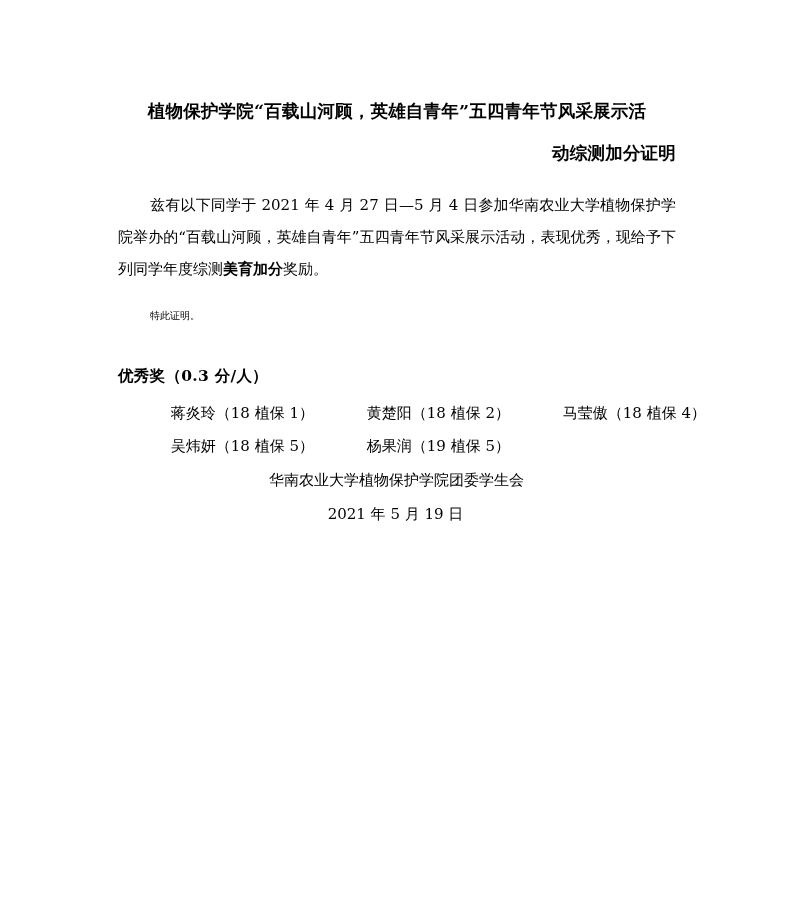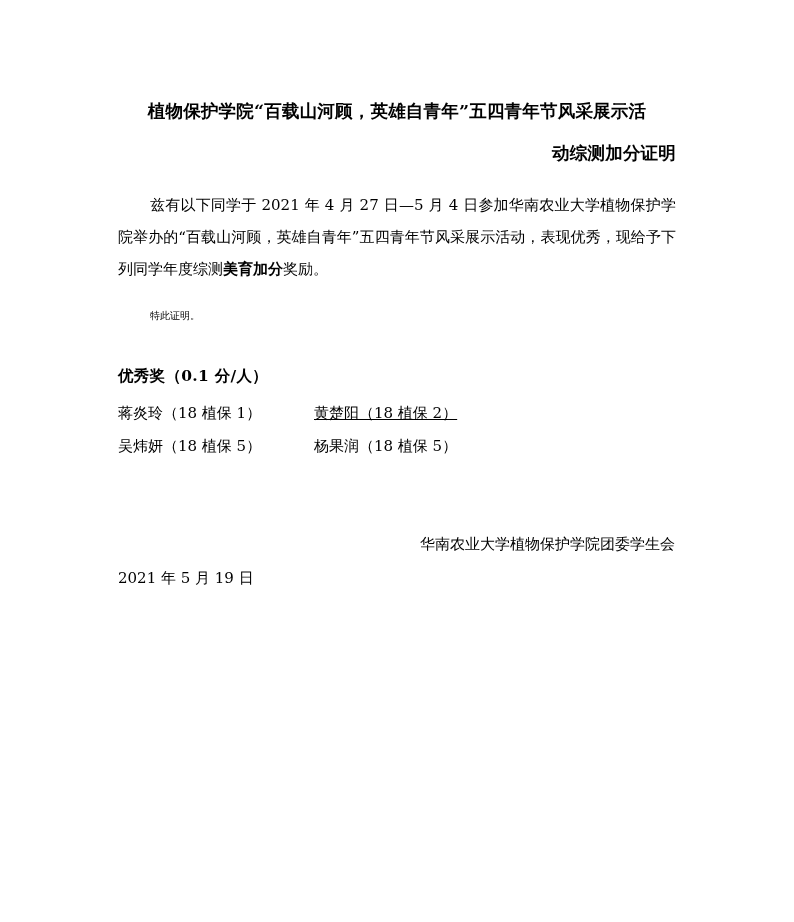--- a/index.html
+++ b/index.html
@@ -55,68 +55,68 @@
     margin-top: 34px;
     letter-spacing: 0.3px;
   }
   .name-grid {
     margin-top: 10px;
   }
   .name-row {
     display: flex;
     line-height: 33px;
     font-size: 15px;
+    text-align: right;
   }
   .name-cell {
     width: 196px;
     flex: 0 0 196px;
     white-space: nowrap;
   }
   .name-cell.c2 {
     width: 196px;
     flex: 0 0 196px;
-    text-decoration: underline;
   }
   .signature {
-    margin-top: 64px;
     font-size: 15px;
     line-height: 34px;
-    text-align: right;
+    text-align: center;
     padding-right: 1px;
   }
   .sig-date {
     font-size: 15px;
     line-height: 34px;
-    text-align: left;
+    text-align: center;
     padding-right: 3px;
   }
 </style>
 </head>
 <body>
 
 <div class="page">
 
   <div class="title">
     <span>植物保护学院“百载山河顾，英雄自青年”五四青年节风采展示活</span>
     <span class="line2">动综测加分证明</span>
   </div>
 
   <p class="body-para"><span>兹有以下同学于 2021 年 4 月 27 日—5 月 4 日参加华南农业大学植物保护学院举办的“百载山河顾，英雄自青年”五四青年节风采展示活动，表现优秀，现给予下列同学年度综测</span><span class="emph">美育加分</span><span>奖励。</span></p>
 
   <p class="para-short">特此证明。</p>
 
-  <div class="award-heading">优秀奖（0.1 分/人）</div>
+  <div class="award-heading">优秀奖（0.3 分/人）</div>
 
   <div class="name-grid">
     <div class="name-row">
       <span class="name-cell">蒋炎玲（18 植保 1）</span>
       <span class="name-cell c2">黄楚阳（18 植保 2）</span>
+      <span class="name-cell">马莹傲（18 植保 4）</span>
     </div>
     <div class="name-row">
       <span class="name-cell">吴炜妍（18 植保 5）</span>
-      <span class="name-cell">杨果润（18 植保 5）</span>
+      <span class="name-cell">杨果润（19 植保 5）</span>
     </div>
   </div>
 
   <div class="signature">华南农业大学植物保护学院团委学生会</div>
   <div class="sig-date">2021 年 5 月 19 日</div>
 
 </div>
 
 </body></html>

